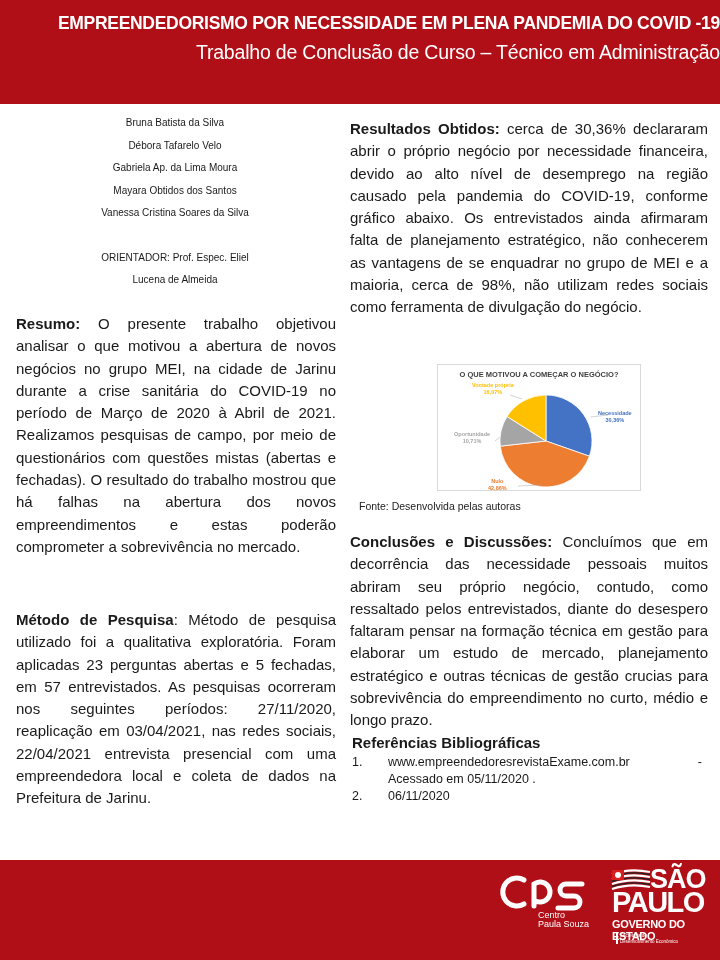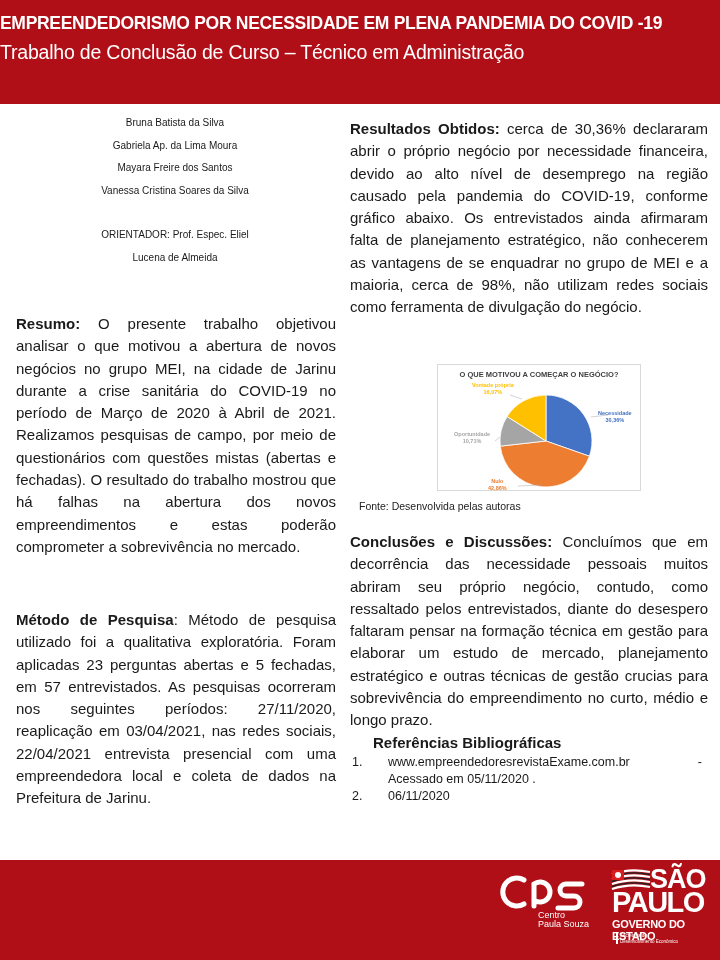--- a/index.html
+++ b/index.html
@@ -1,19 +1,19 @@
 <!DOCTYPE html>
 <html><head>
 <meta charset="utf-8">
 <style>
   * { box-sizing: border-box; margin: 0; padding: 0; }
   html, body { width: 720px; height: 960px; background: #ffffff; overflow: hidden; }
   body { position: relative; font-family: "Liberation Sans", "DejaVu Sans", sans-serif; color: #1a1a1a; }
 
-  .header { position: absolute; left: 0; top: 0; width: 720px; height: 104px; background: #b10f17; color: #fff; text-align: left; }
+  .header { position: absolute; left: 0; top: 0; width: 720px; height: 104px; background: #b10f17; color: #fff; text-align: right; }
   .header .t1 { position: absolute; top: 13px; left: 0; width: 720px; font-size: 17.5px; font-weight: bold; letter-spacing: -0.3px; }
   .header .t2 { position: absolute; top: 41px; left: 0; width: 720px; font-size: 19.5px; letter-spacing: -0.2px; }
   .header .t3 { position: absolute; top: 68px; left: 0; width: 720px; font-size: 20px; font-weight: bold; letter-spacing: -0.2px; margin-top: 46px; }
 
   .authors { position: absolute; left: 10px; top: 112px; width: 330px; text-align: center; font-size: 10px; line-height: 22.5px; }
   .authors .gap { height: 22px; }
 
   .para { font-size: 15px; line-height: 22.3px; text-align: justify; }
   .para b { font-weight: bold; }
 
@@ -22,21 +22,21 @@
   .resultados { position: absolute; left: 350px; top: 118px; width: 358px; }
   .conclusoes { position: absolute; left: 350px; top: 531px; width: 358px; }
 
   .chart-box { position: absolute; left: 437px; top: 364px; width: 204px; height: 127px; border: 1px solid #d9d9d9; background: #fff; }
   .chart-title { position: absolute; top: 5px; left: 0; width: 202px; text-align: center; font-size: 7.5px; font-weight: bold; color: #404040; }
   .chart-svg { position: absolute; left: 0; top: 0; }
   .lbl { position: absolute; font-size: 5.5px; font-weight: bold; text-align: center; line-height: 7px; }
 
   .fonte { position: absolute; left: 351px; top: 500px; font-size: 10.5px; color: #222; padding-left: 8px; }
 
-  .refs-title { position: absolute; left: 352px; top: 734px; font-size: 15px; font-weight: bold; margin-left: 21px; }
+  .refs-title { position: absolute; left: 352px; top: 734px; font-size: 15px; font-weight: bold; }
   .refs { position: absolute; left: 352px; top: 754px; width: 350px; font-size: 12.5px; line-height: 17px; list-style: none; }
   .refs li { position: relative; padding-left: 36px; text-align: justify; text-align-last: left; }
   .refs li .num { position: absolute; left: 0; top: 0; }
   .refs li .line1 { display: flex; justify-content: space-between; }
 
   .footer { position: absolute; left: 0; top: 860px; width: 720px; height: 100px; background: #b10f17; }
   .cps-logo { position: absolute; left: 500px; top: 870px; width: 92px; height: 60px; }
   .cps-text { position: absolute; left: 538px; top: 911px; color: #fff; font-size: 9px; line-height: 9px; }
   .sp-logo { position: absolute; left: 606px; top: 866px; width: 110px; height: 90px; color: #fff; }
   .sp-sao { position: absolute; left: 44px; top: 0px; font-size: 27px; font-weight: bold; line-height: 27px; letter-spacing: -1px; }
@@ -49,22 +49,23 @@
 <body>
 
 <div class="header">
   <div class="t1">EMPREENDEDORISMO  POR NECESSIDADE EM PLENA PANDEMIA DO COVID -19</div>
   <div class="t2">Trabalho de Conclusão de Curso – Técnico em Administração</div>
   <div class="t3">SALA DESENTRALIZADA DE JARINU, ETECCAMP.</div>
 </div>
 
 <div class="authors">
   <div>Bruna Batista da Silva</div>
+  <div>Débora Tafarelo Velo</div>
   <div>Gabriela Ap. da Lima Moura</div>
-  <div>Mayara Freire dos Santos</div>
+  <div>Mayara Obtidos dos Santos</div>
   <div>Vanessa Cristina Soares da Silva</div>
   <div class="gap"></div>
   <div>ORIENTADOR:  Prof. Espec. Eliel</div>
   <div>Lucena de Almeida</div>
 </div>
 
 <p class="para resumo"><b>Resumo:</b><span> O presente trabalho objetivou analisar o que motivou a abertura de novos negócios no grupo MEI, na cidade de Jarinu durante a crise sanitária do COVID-19 no período de Março de 2020 à Abril de 2021. Realizamos pesquisas de campo, por meio de questionários com questões mistas (abertas e fechadas). O resultado do trabalho mostrou que há falhas na abertura dos novos empreendimentos e estas poderão comprometer a sobrevivência no mercado.</span></p>
 
 <p class="para metodo"><b>Método de Pesquisa</b><span>: Método de pesquisa utilizado foi a qualitativa exploratória. Foram aplicadas 23 perguntas abertas e 5 fechadas, em 57 entrevistados. As pesquisas ocorreram nos seguintes períodos: 27/11/2020, reaplicação em 03/04/2021, nas redes sociais, 22/04/2021 entrevista presencial com uma empreendedora local e coleta de dados na Prefeitura de Jarinu.</span></p>
 

